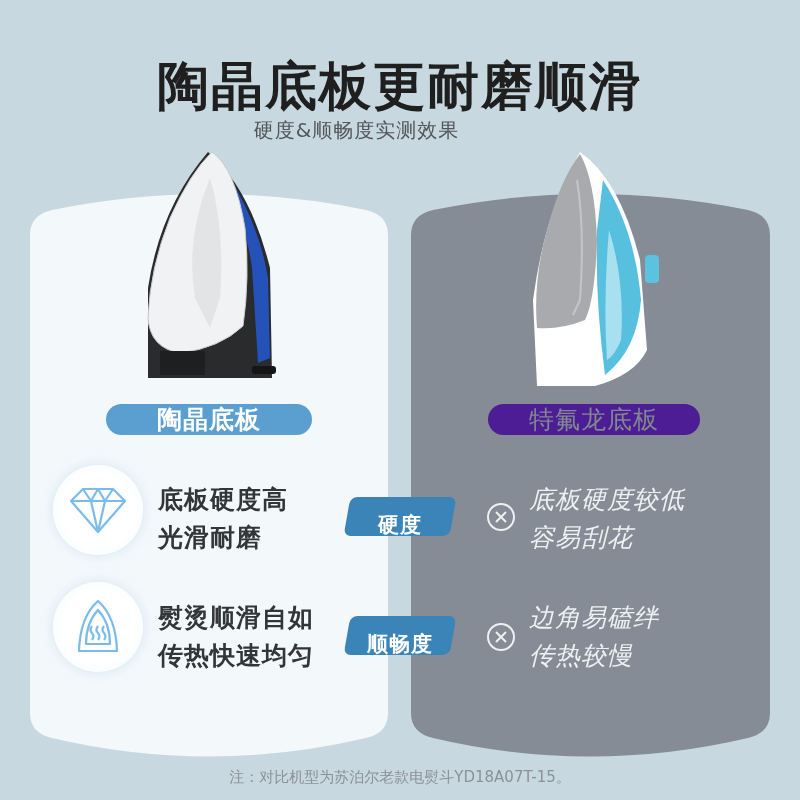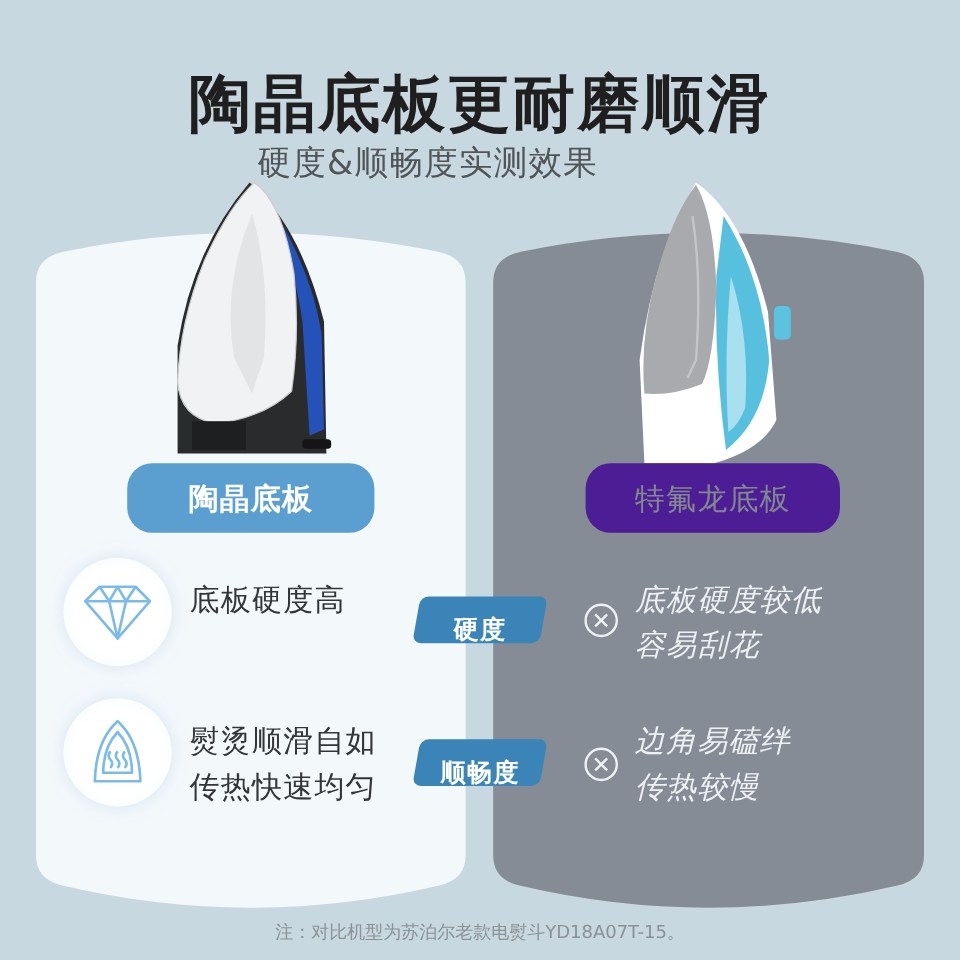--- a/index.html
+++ b/index.html
@@ -9,44 +9,44 @@
     font-family: "DejaVu Sans", "Liberation Sans", sans-serif;
     position: relative;
   }
   .title {
     position: absolute; left: 0; top: 52px; width: 800px;
     text-align: center; font-size: 52px; font-weight: bold;
     color: #1f1f1f; letter-spacing: 2px;
   }
   .subtitle {
     position: absolute; left: 0; top: 117px; width: 665px;
-    text-align: center; font-size: 28px; color: #505558;
+    text-align: center; font-size: 20px; color: #505558;
     letter-spacing: 1px;
     padding-left: 48px;
   }
   .card-svg { position: absolute; left: 0; top: 0; }
   .iron { position: absolute; }
   .pill {
-    position: absolute; top: 386px; height: 58px; border-radius: 21px;
+    position: absolute; top: 404px; height: 31px; border-radius: 21px;
     display: flex; align-items: center; justify-content: center;
     font-size: 25px; font-weight: bold; letter-spacing: 1px;
   }
   .pill-left { left: 106px; width: 206px; background: #5a9fcf; color: #ffffff; }
   .pill-right { left: 488px; width: 212px; background: #4c1d95; color: #818890; font-weight: normal; }
   .icon-circle {
     position: absolute; width: 90px; height: 90px; border-radius: 50%;
     background: radial-gradient(circle, #ffffff 55%, #f4f9fc 100%);
     box-shadow: 0 0 12px rgba(190,215,235,0.55);
     display: flex; align-items: center; justify-content: center;
   }
   .feat {
     position: absolute; font-size: 25px; line-height: 38px;
     letter-spacing: 1px;
   }
-  .feat-left { left: 158px; color: #333537; }
+  .feat-left { left: 158px; color: #333537; font-weight: bold; }
   .feat-right { left: 529px; color: #eef1f3; font-style: italic; }
   .badge {
     position: absolute; left: 347px; width: 106px; height: 39px;
     color: #ffffff; font-size: 21px; font-weight: bold;
     display: flex; align-items: center; justify-content: center;
   }
   .badge .bg {
     position: absolute; inset: 0; background: #3a84b7;
     transform: skewX(-10deg); border-radius: 7px;
   }
@@ -94,20 +94,21 @@
     <g fill="none" stroke="#7bbbea" stroke-width="2.2" stroke-linejoin="round">
       <path d="M14 4 L44 4 L56 16 L29 47 L2 16 Z"></path>
       <path d="M2 16 L56 16"></path>
       <path d="M14 4 L22 16 L29 47 L36 16 L44 4"></path>
       <path d="M22 16 L29 4 L36 16"></path>
     </g>
   </svg>
 </div>
 <div class="feat feat-left" style="top:481px">
   <div>底板硬度高</div>
+  <div>光滑耐磨</div>
 </div>
 
 <div class="icon-circle" style="left:53px;top:582px">
   <svg width="44" height="56" viewBox="0 0 44 56">
     <g fill="none" stroke="#7bbbea" stroke-width="2.2" stroke-linejoin="round">
       <path d="M22 2 Q40 18 41 52 L3 52 Q4 18 22 2 Z"></path>
       <path d="M22 11 Q34 24 34 45 L10 45 Q10 24 22 11 Z"></path>
       <path d="M16 27 q-3 4 0 7 q3 3 0 7"></path>
       <path d="M22 27 q-3 4 0 7 q3 3 0 7"></path>
       <path d="M28 27 q-3 4 0 7 q3 3 0 7"></path>

